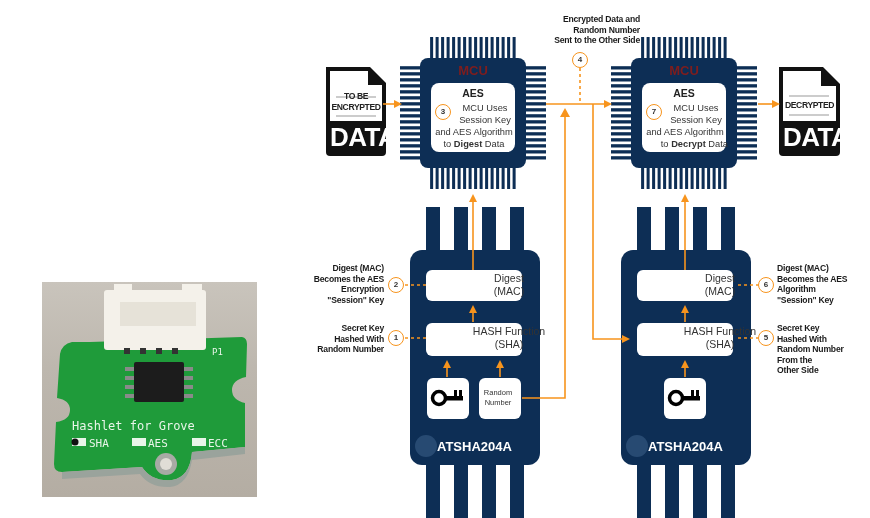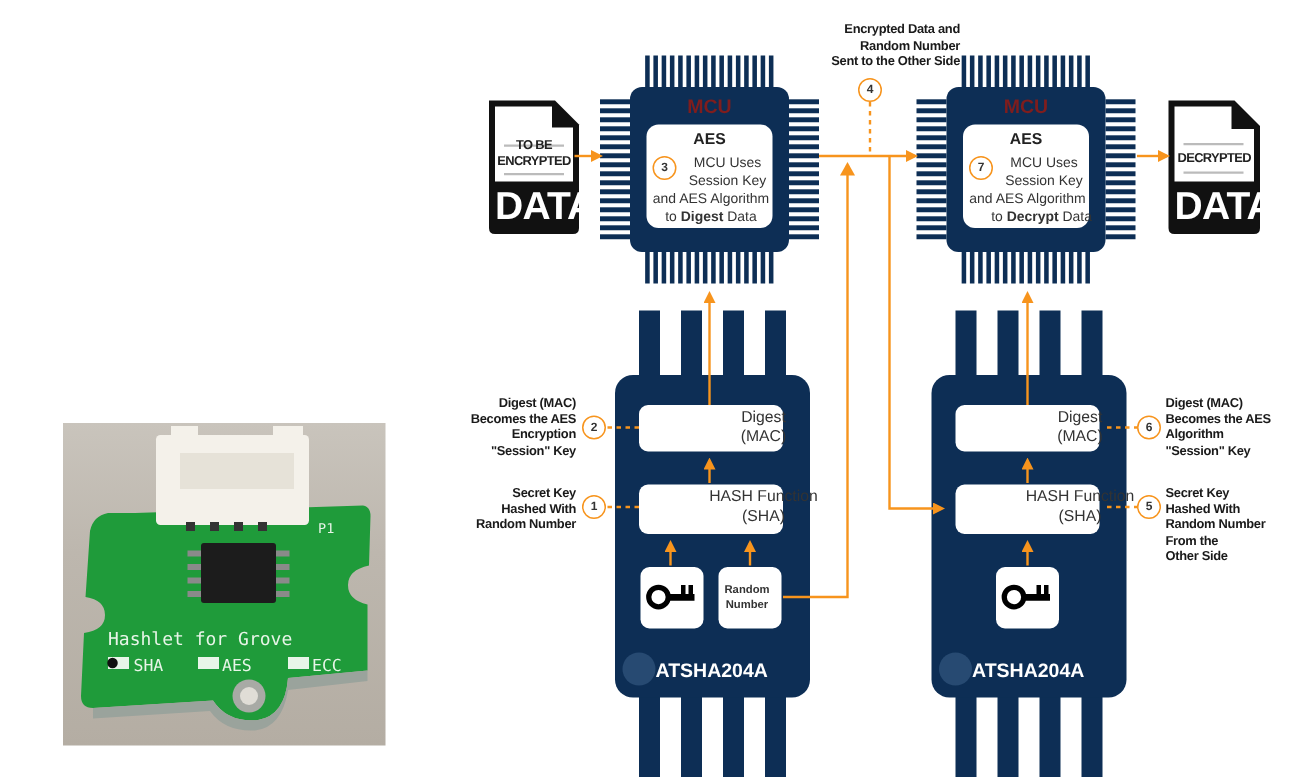--- a/index.html
+++ b/index.html
@@ -337,21 +337,21 @@
 <div class="step" style="left:572px; top:52px;">4</div>
 
 <div class="box-text" style="left:426px; top:272px; width:96px;">
   <div>Digest</div>
   <div>(MAC)</div>
 </div>
 <div class="box-text" style="left:426px; top:325px; width:96px;">
   <div>HASH Function</div>
   <div>(SHA)</div>
 </div>
-<div class="small-box-text" style="left:479px; top:388px; width:38px;font-weight:bold;">
+<div class="small-box-text" style="left:479px; top:388px; width:38px;">
   <div>Random</div>
   <div>Number</div>
 </div>
 <div class="chip-label" style="left:437px; top:439px;">ATSHA204A</div>
 
 <div class="box-text" style="left:637px; top:272px; width:96px;">
   <div>Digest</div>
   <div>(MAC)</div>
 </div>
 <div class="box-text" style="left:637px; top:325px; width:96px;">

